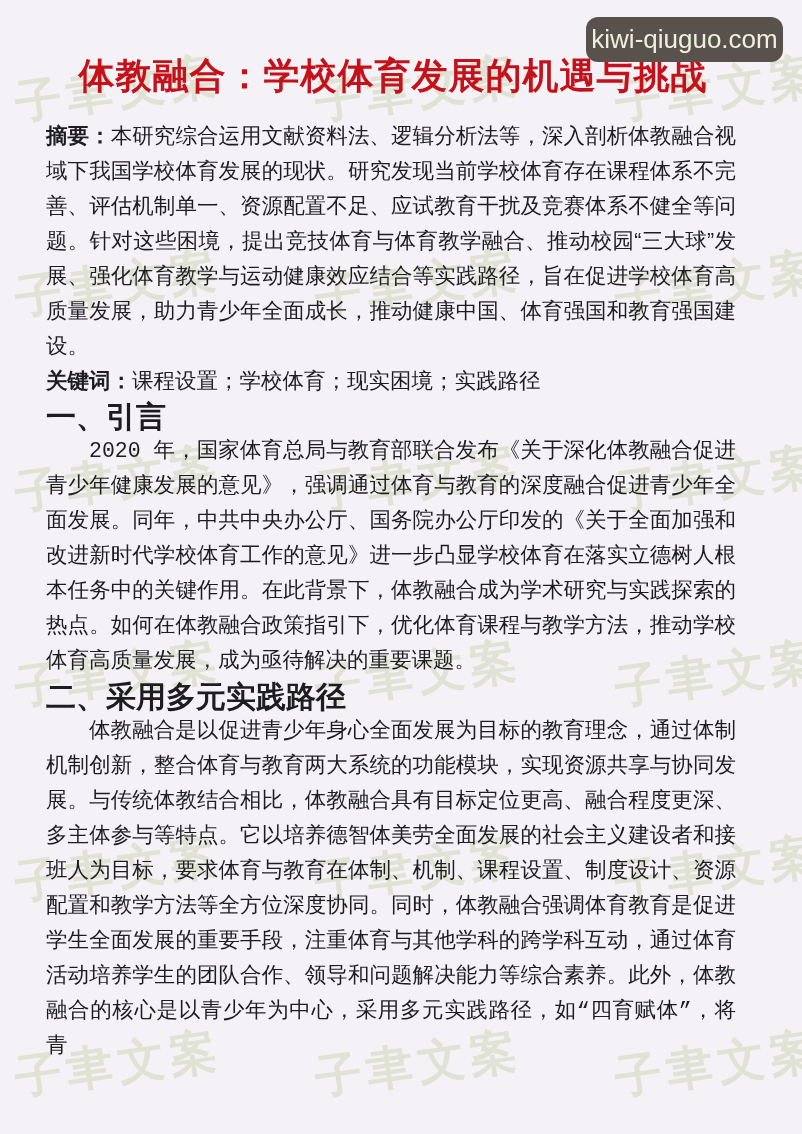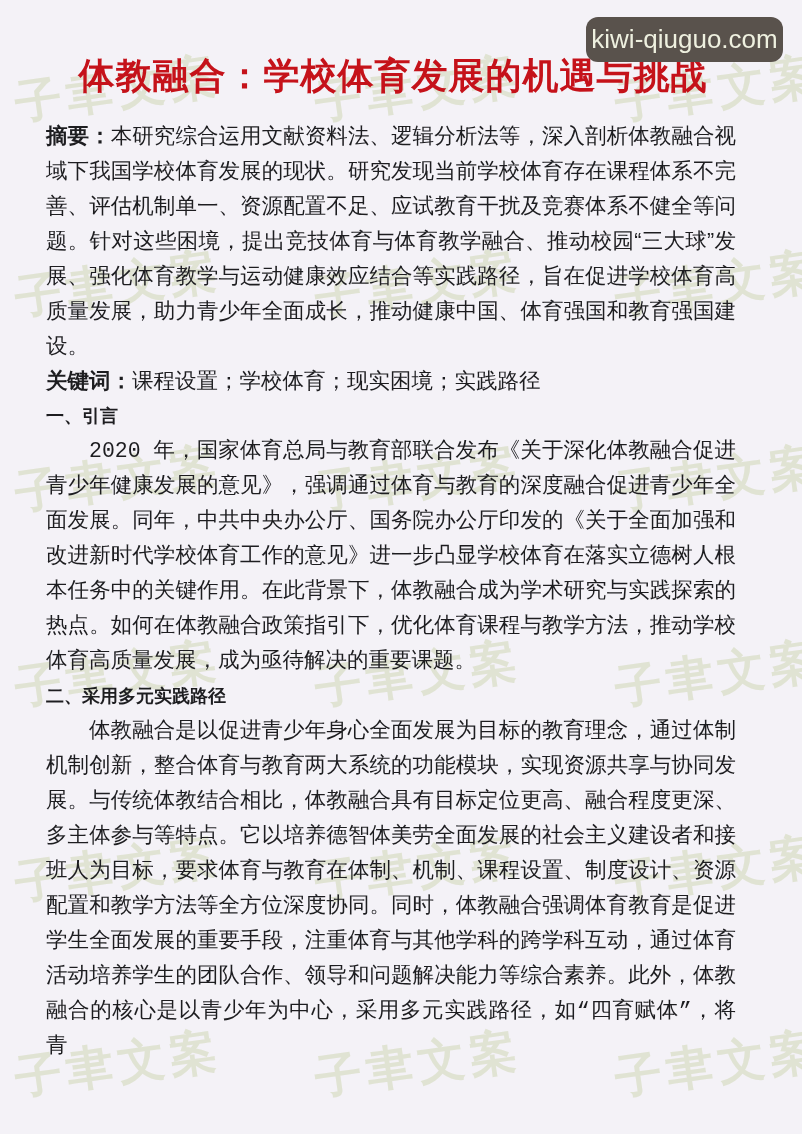--- a/index.html
+++ b/index.html
@@ -38,21 +38,21 @@
     color:var(--title-color,#c5121a);
   }
   .body {
     position:absolute; z-index:2;
     left:46px; right:66px; top:119px;
     font-size:21.5px; line-height:35px;
     color:#1d1d20;
     text-align:justify;
   }
   .body p, .body h2 { margin:0; padding:0; }
-  .body h2 { font-size:18px; font-weight:bold; }
+  .body h2 { font-size:30px; font-weight:bold; }
   .indent { text-indent:2em;font-family:Liberation Mono, monospace; }
   b.inline-label { font-weight:bold; }
 </style>
 </head>
 <body>
 
 <div class="page">
 
   <div class="wm-layer">
       <span class="wm" style="left: 14px; top: 58px;">子聿文案</span>

